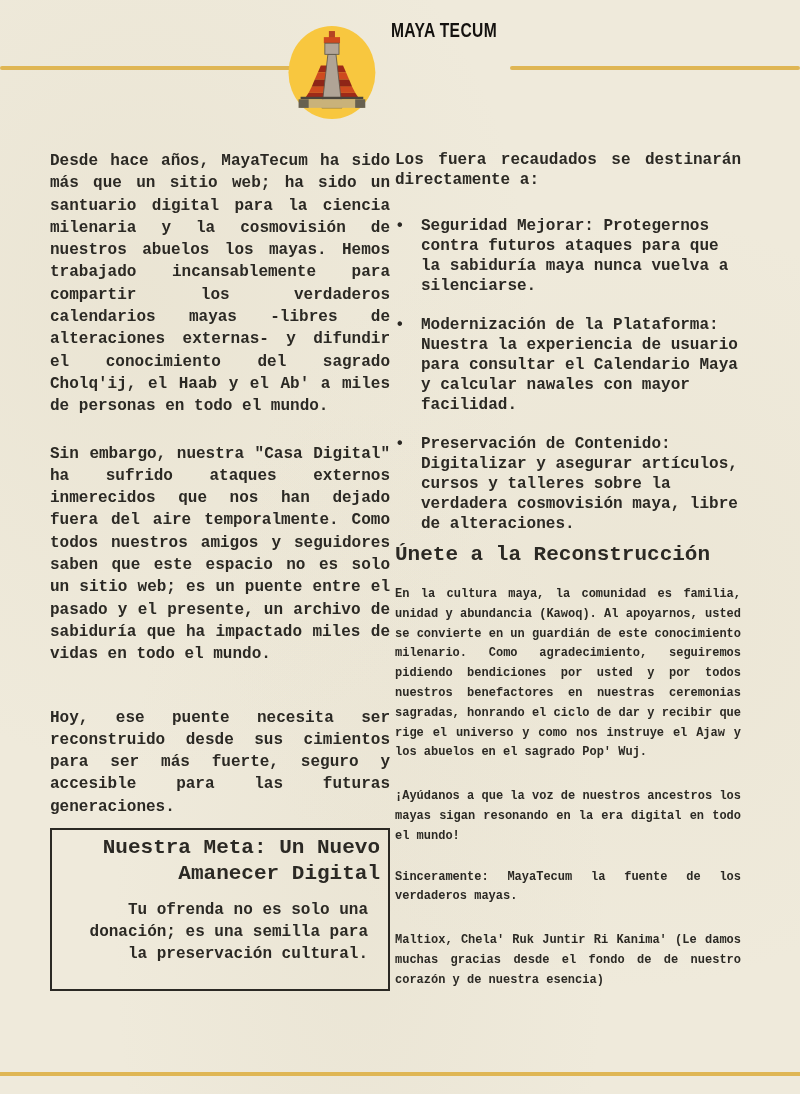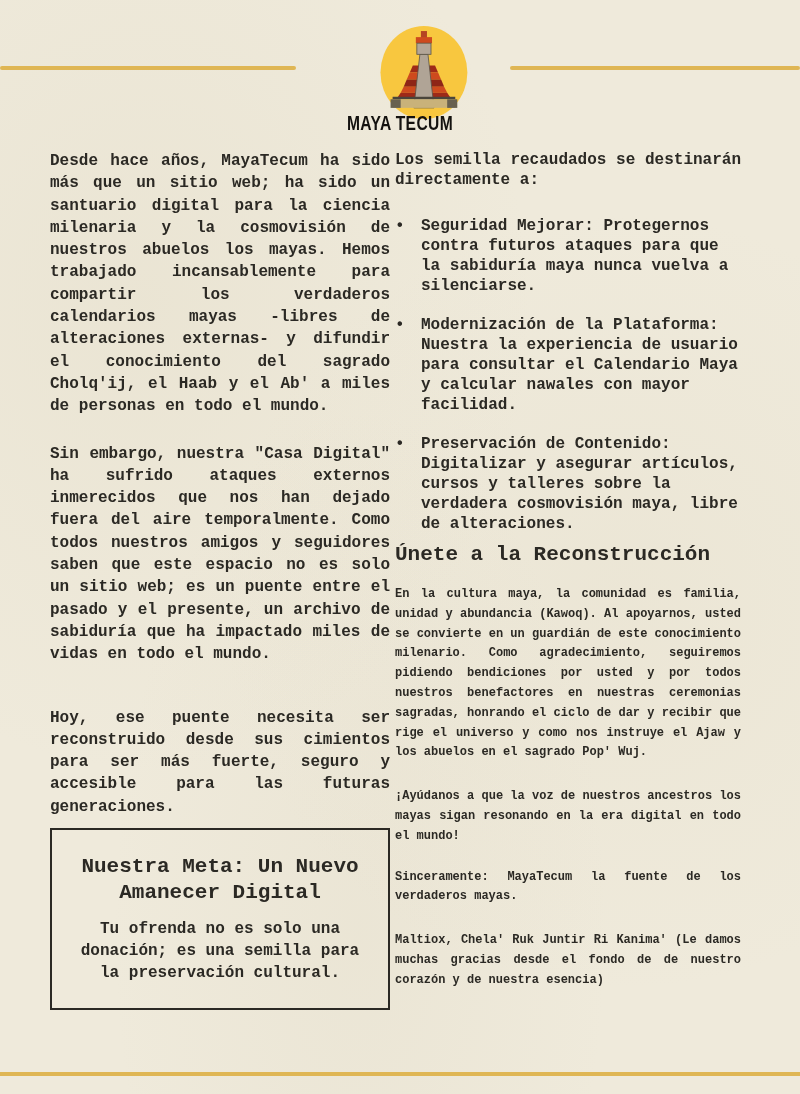--- a/index.html
+++ b/index.html
@@ -15,38 +15,38 @@
     font-weight:700;
     color:#2B2924;
     overflow:hidden;
   }
   
   .header{position:absolute;top:0;left:0;right:0;height:150px;}
   .rule{position:absolute;top:66px;height:4px;background:#DFB654;border-radius:2px;}
   .rule-left{left:0;width:296px;}
   .rule-right{left:510px;right:0;}
   .logo-wrap{position:absolute;left:50%;top:26px;transform:translateX(-50%);
-    display:flex;flex-direction:column;align-items:flex-end;}
+    display:flex;flex-direction:row;align-items:flex-start;}
   .logo-svg{display:block;}
   .brand-name{
     margin-top:-7px;
     font-family:"Liberation Sans","DejaVu Sans",sans-serif;
     font-weight:bold;font-size:20px;letter-spacing:.5px;
     transform:scaleX(0.78);transform-origin:center top;
     white-space:nowrap;color:#14120F;
   }
   
   .content{position:absolute;top:150px;left:50px;display:flex;gap:5px;}
   .col-left{width:340px;flex:none;}
   .col-right{width:346px;flex:none;}
   .col-left p.body-par{font-size:16px;line-height:22.3px;text-align:justify;margin:0 0 25px;}
   .col-left p.body-par.gap-lg{margin-bottom:41px;}
   .col-left p.body-par.gap-sm{margin-bottom:10px;}
   
-  .goal-box{border:2.5px solid #2B2924;padding:24px 8px 12px;text-align:center;background:transparent;}
+  .goal-box{border:2.5px solid #2B2924;padding:5px 8px 12px;text-align:right;background:transparent;}
   .goal-box h2{font-size:21px;line-height:26px;margin:0 0 11px;font-weight:700;}
   .goal-box p{font-size:16px;line-height:22px;margin:12px;}
   
   .intro{font-size:16px;line-height:20px;text-align:justify;margin:0 0 26px;}
   .funds-list{list-style:none;margin:0;padding:0;font-size:16px;line-height:20px;}
   .funds-list li{display:flex;margin:0 0 19px;}
   .funds-list li:last-child{margin-bottom:8px;}
   .funds-list .marker{width:26px;flex:none;}
   .section-heading{font-size:21px;line-height:25px;font-weight:700;text-align:left;margin:8px 0 18px;white-space:nowrap;}
   .col-right p.body-par{font-size:12px;line-height:19.8px;text-align:justify;margin:0 0 24px;}
@@ -94,21 +94,21 @@
       <p class="body-par">Desde hace años, MayaTecum ha sido más que un sitio web; ha sido un santuario digital para la ciencia milenaria y la cosmovisión de nuestros abuelos los mayas. Hemos trabajado incansablemente para compartir los verdaderos calendarios mayas -libres de alteraciones externas- y difundir el conocimiento del sagrado Cholq'ij, el Haab y el Ab' a miles de personas en todo el mundo.</p>
       <p class="body-par gap-lg">Sin embargo, nuestra "Casa Digital" ha sufrido ataques externos inmerecidos que nos han dejado fuera del aire temporalmente. Como todos nuestros amigos y seguidores saben que este espacio no es solo un sitio web; es un puente entre el pasado y el presente, un archivo de sabiduría que ha impactado miles de vidas en todo el mundo.</p>
       <p class="body-par gap-sm">Hoy, ese puente necesita ser reconstruido desde sus cimientos para ser más fuerte, seguro y accesible para las futuras generaciones.</p>
       <div class="goal-box">
         <h2>Nuestra Meta: Un Nuevo Amanecer Digital</h2>
         <p>Tu ofrenda no es solo una donación; es una semilla para la preservación cultural.</p>
       </div>
     </section>
 
     <section class="col-right">
-      <p class="intro">Los semilla recaudados se destinarán directamente a:</p>
+      <p class="intro">Los fuera recaudados se destinarán directamente a:</p>
       <ul class="funds-list">
         <li>
           <span class="marker">•</span>
           <span>Seguridad Mejorar: Protegernos contra futuros ataques para que la sabiduría maya nunca vuelva a silenciarse.</span>
         </li>
         <li>
           <span class="marker">•</span>
           <span>Modernización de la Plataforma: Nuestra la experiencia de usuario para consultar el Calendario Maya y calcular nawales con mayor facilidad.</span>
         </li>
         <li>

